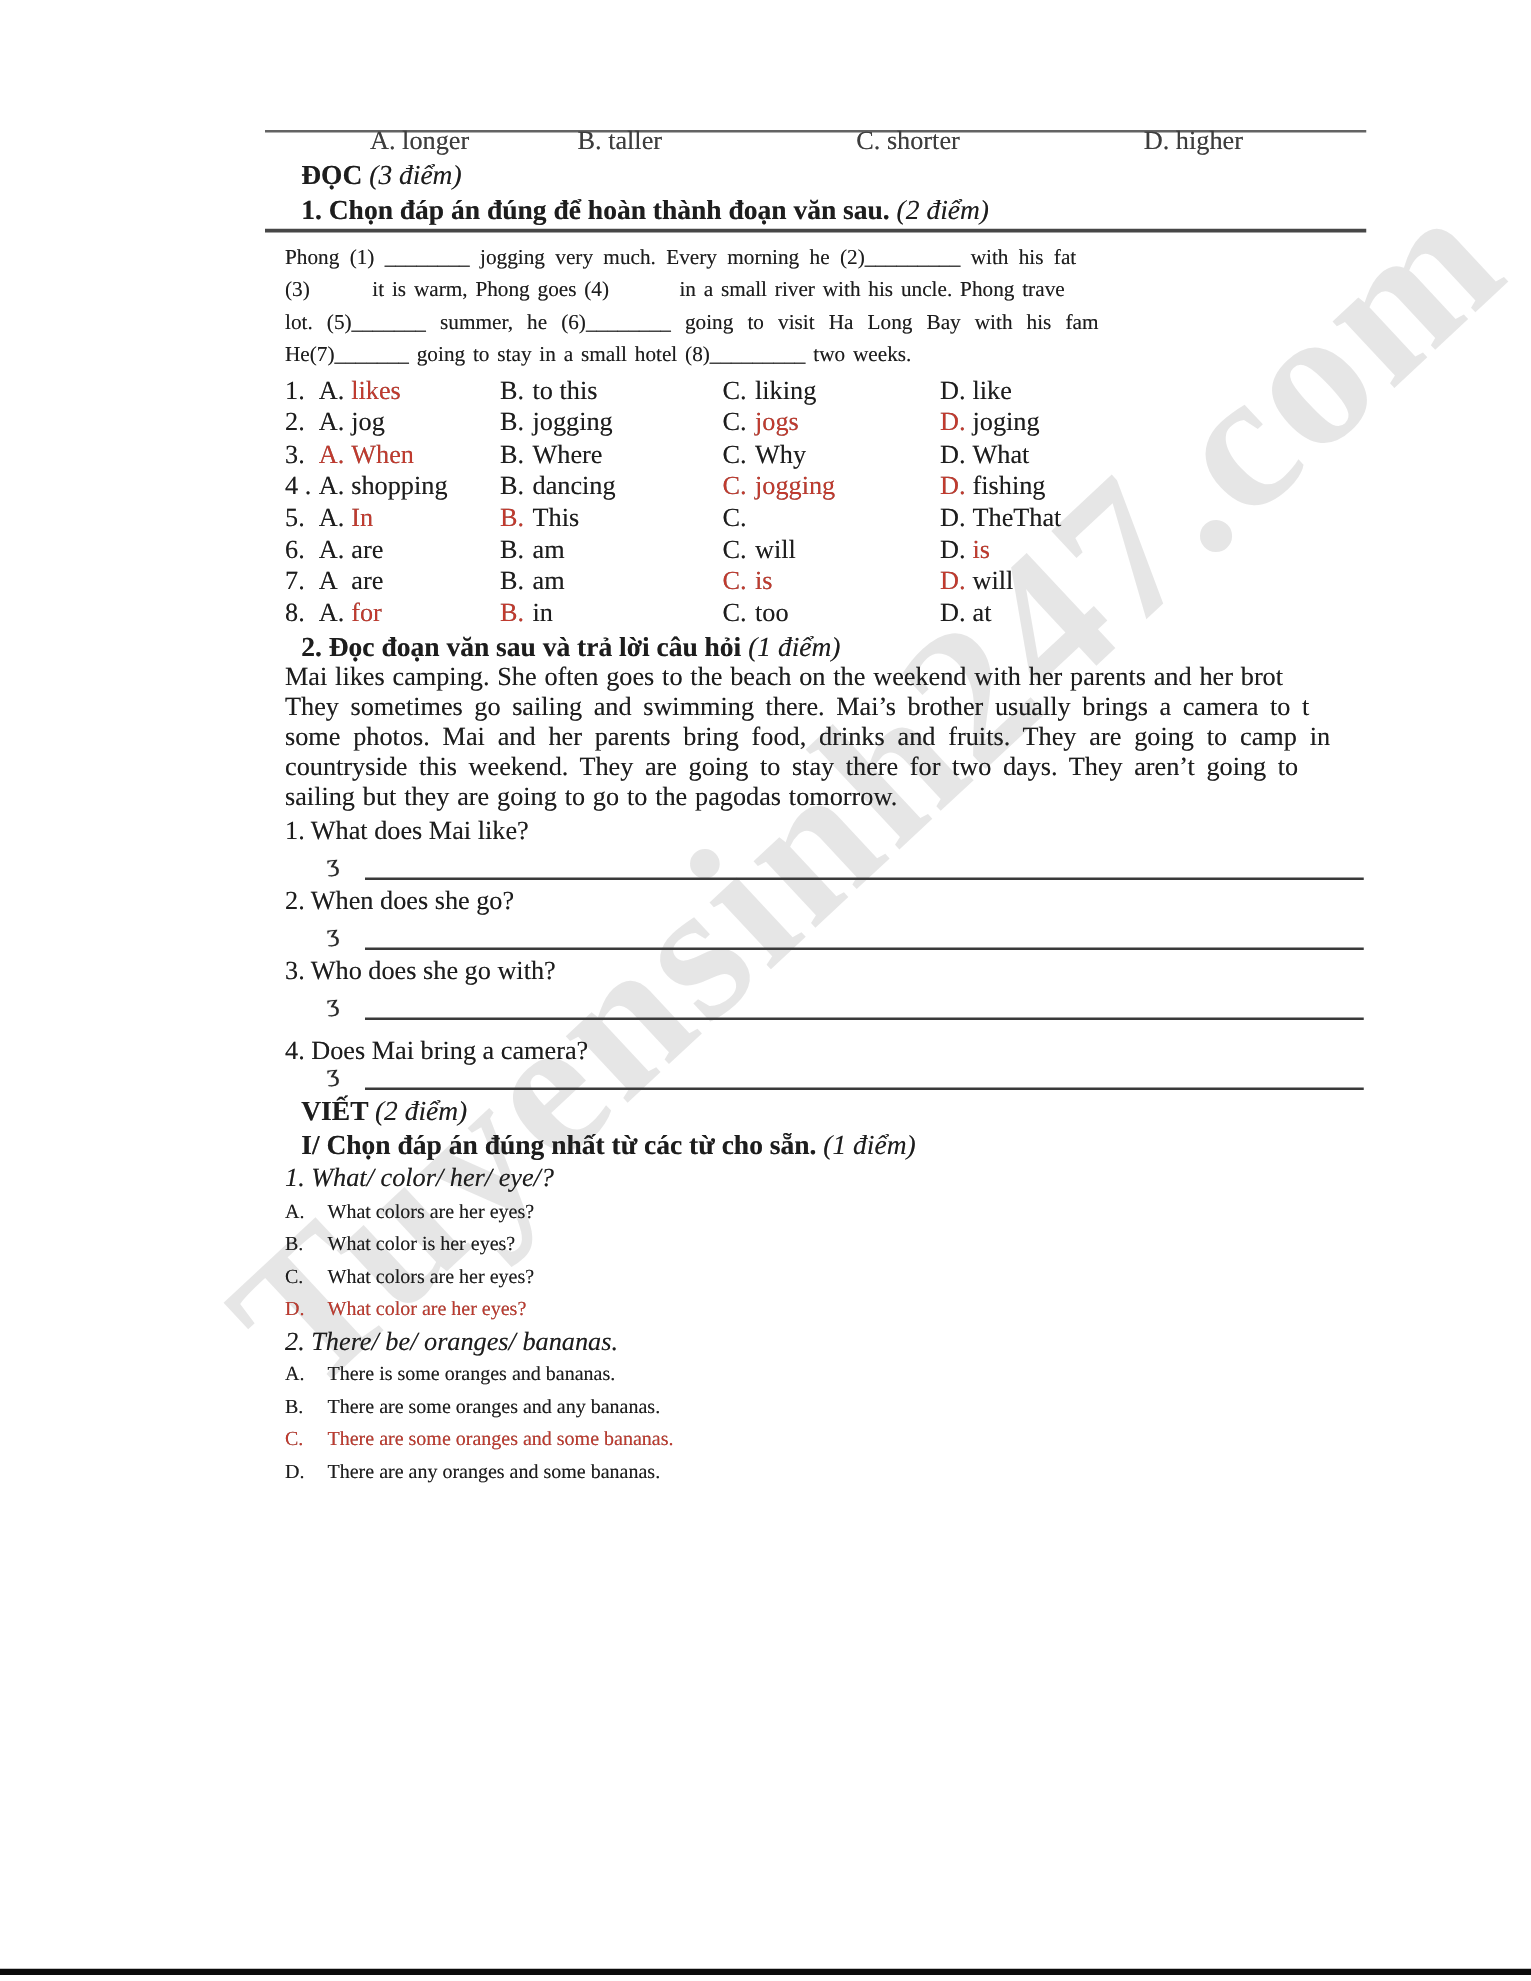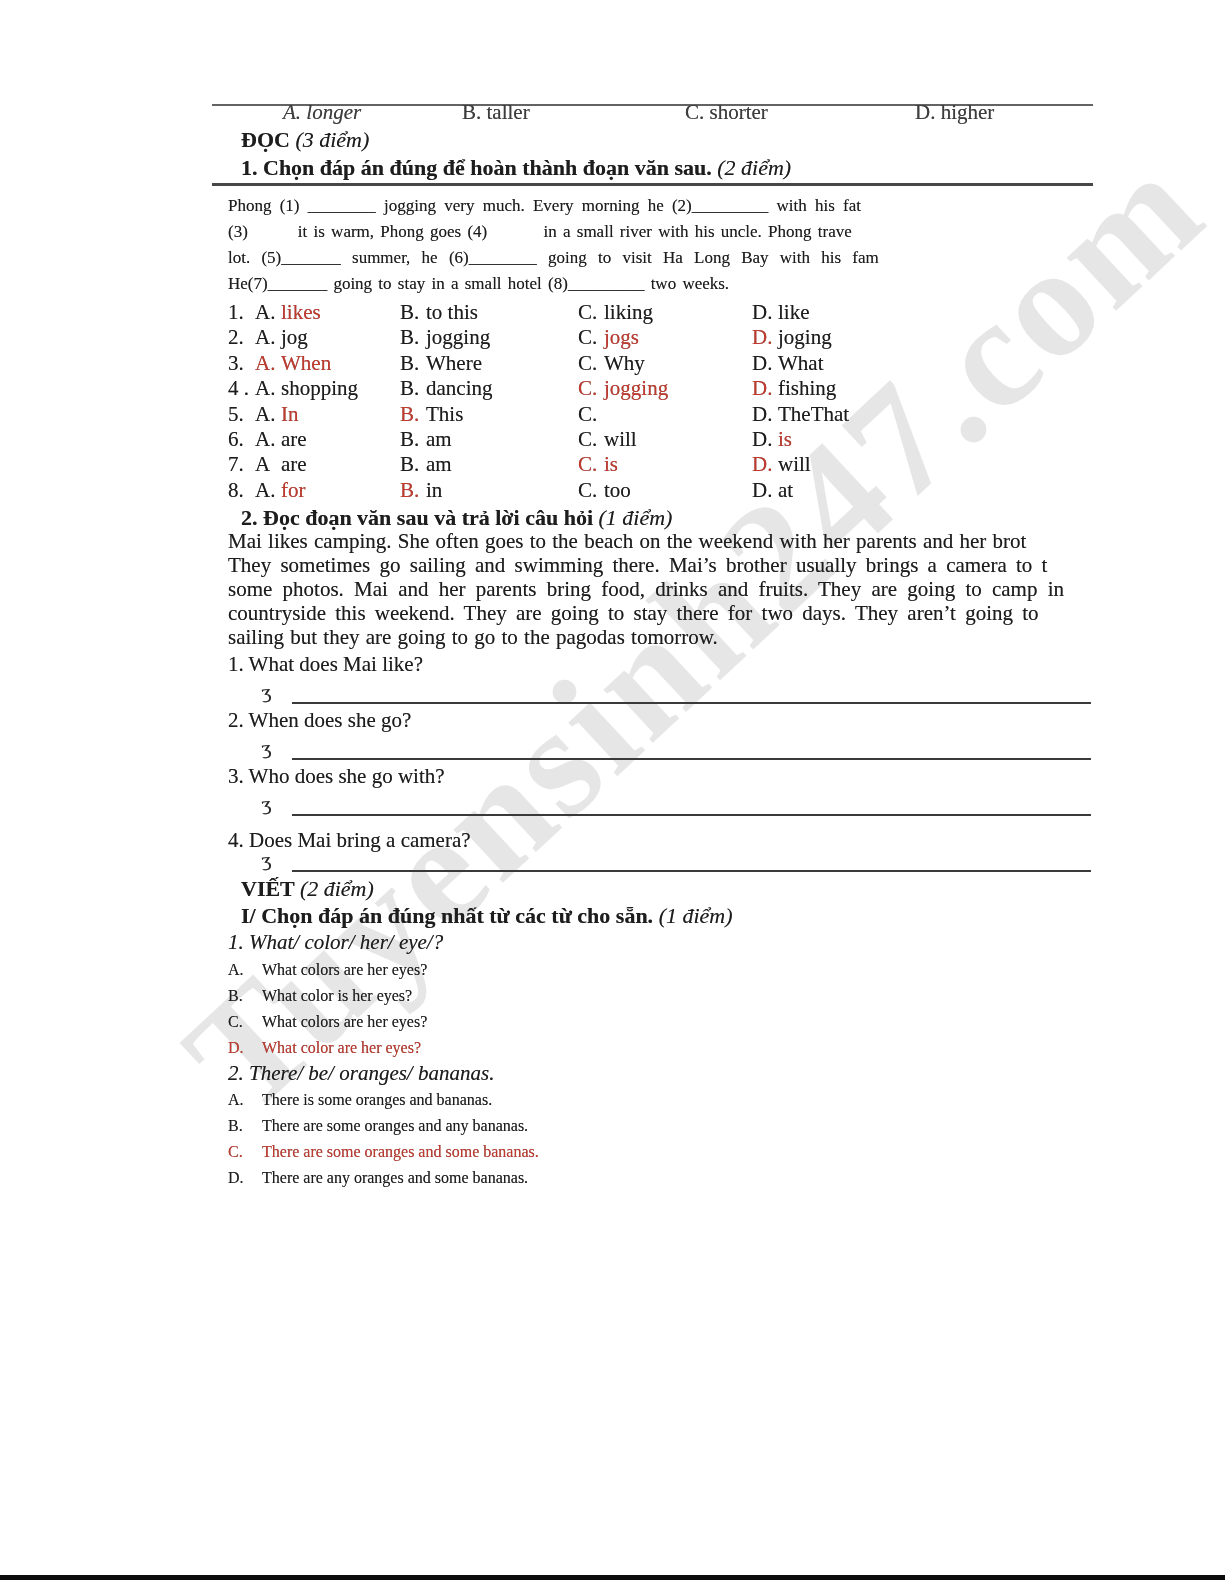--- a/index.html
+++ b/index.html
@@ -20,21 +20,21 @@
     position:absolute;left:150px;top:1015px;z-index:0;white-space:nowrap;
     font-size:158px;font-weight:bold;color:rgba(105,105,105,0.17);
     transform:rotate(-43deg);transform-origin:0 0;letter-spacing:4px;pointer-events:none;
   }
   
   #content{position:absolute;left:228px;top:0;width:865px;height:1585px;overflow:hidden;z-index:1;}
   
   #top-row{top:104px;height:23px;overflow:hidden;}
   #top-row .inner{position:relative;margin-top:-6px;line-height:28px;font-size:21px;color:#3d3d3d;}
   #top-row span{position:absolute;white-space:nowrap;}
-  #top-a{left:55px;font-style:italic;} #top-b{left:234px;} #top-c{left:457px;} #top-d{left:687px;}
+  #top-a{left:68px;} #top-b{left:234px;} #top-c{left:457px;} #top-d{left:687px;}
   .h-line{white-space:nowrap;font-size:22px;line-height:27px;margin-left:13px;}
   .bold{font-weight:bold;}
   .ital{font-style:italic;font-weight:normal;}
   #doc-title{top:126px;}
   #task1-label{top:154px;}
   .para{font-size:17px;line-height:26px;}
   #para1{top:193px;}
   #para1 .pline{white-space:nowrap;height:26px;}
   #para1 .pline:nth-child(1){word-spacing:4px;}
   #para1 .pline:nth-child(2){word-spacing:2px;}

